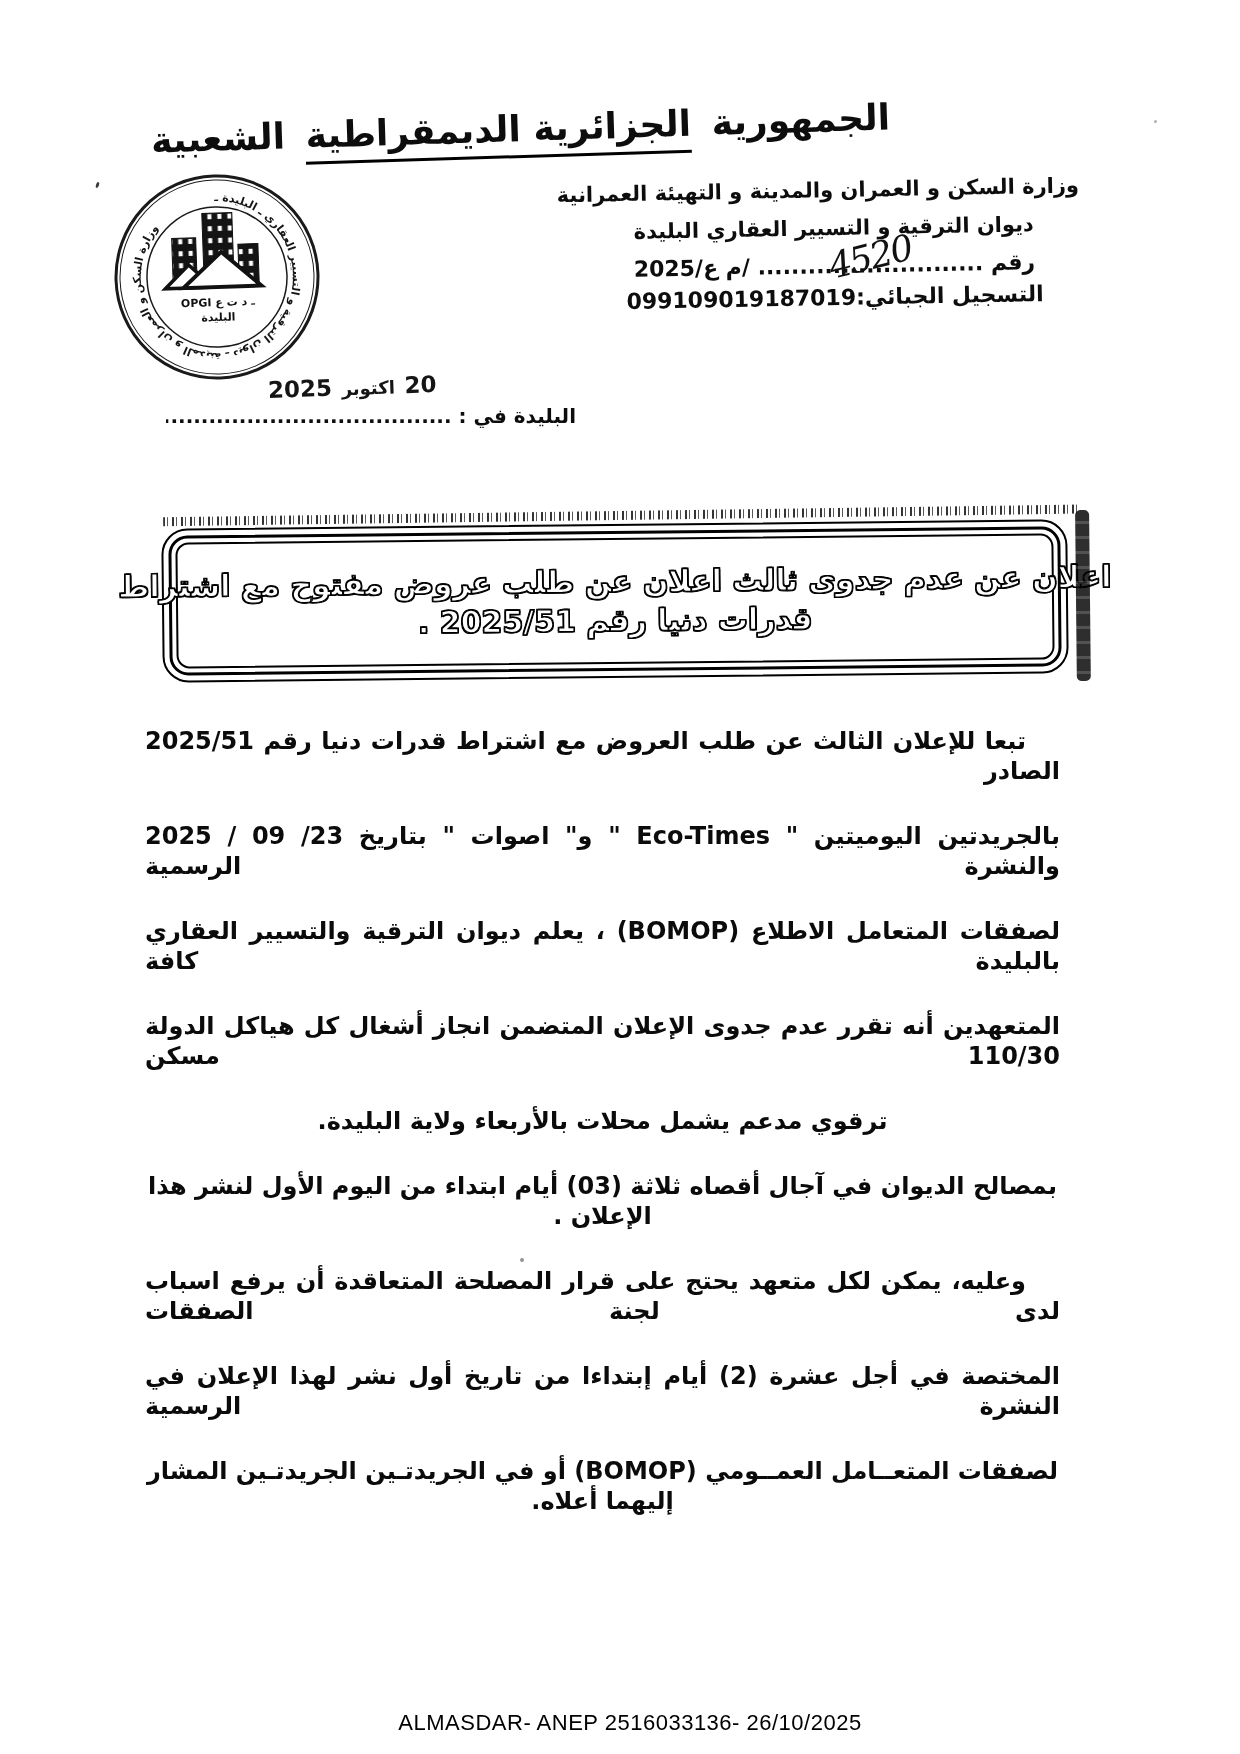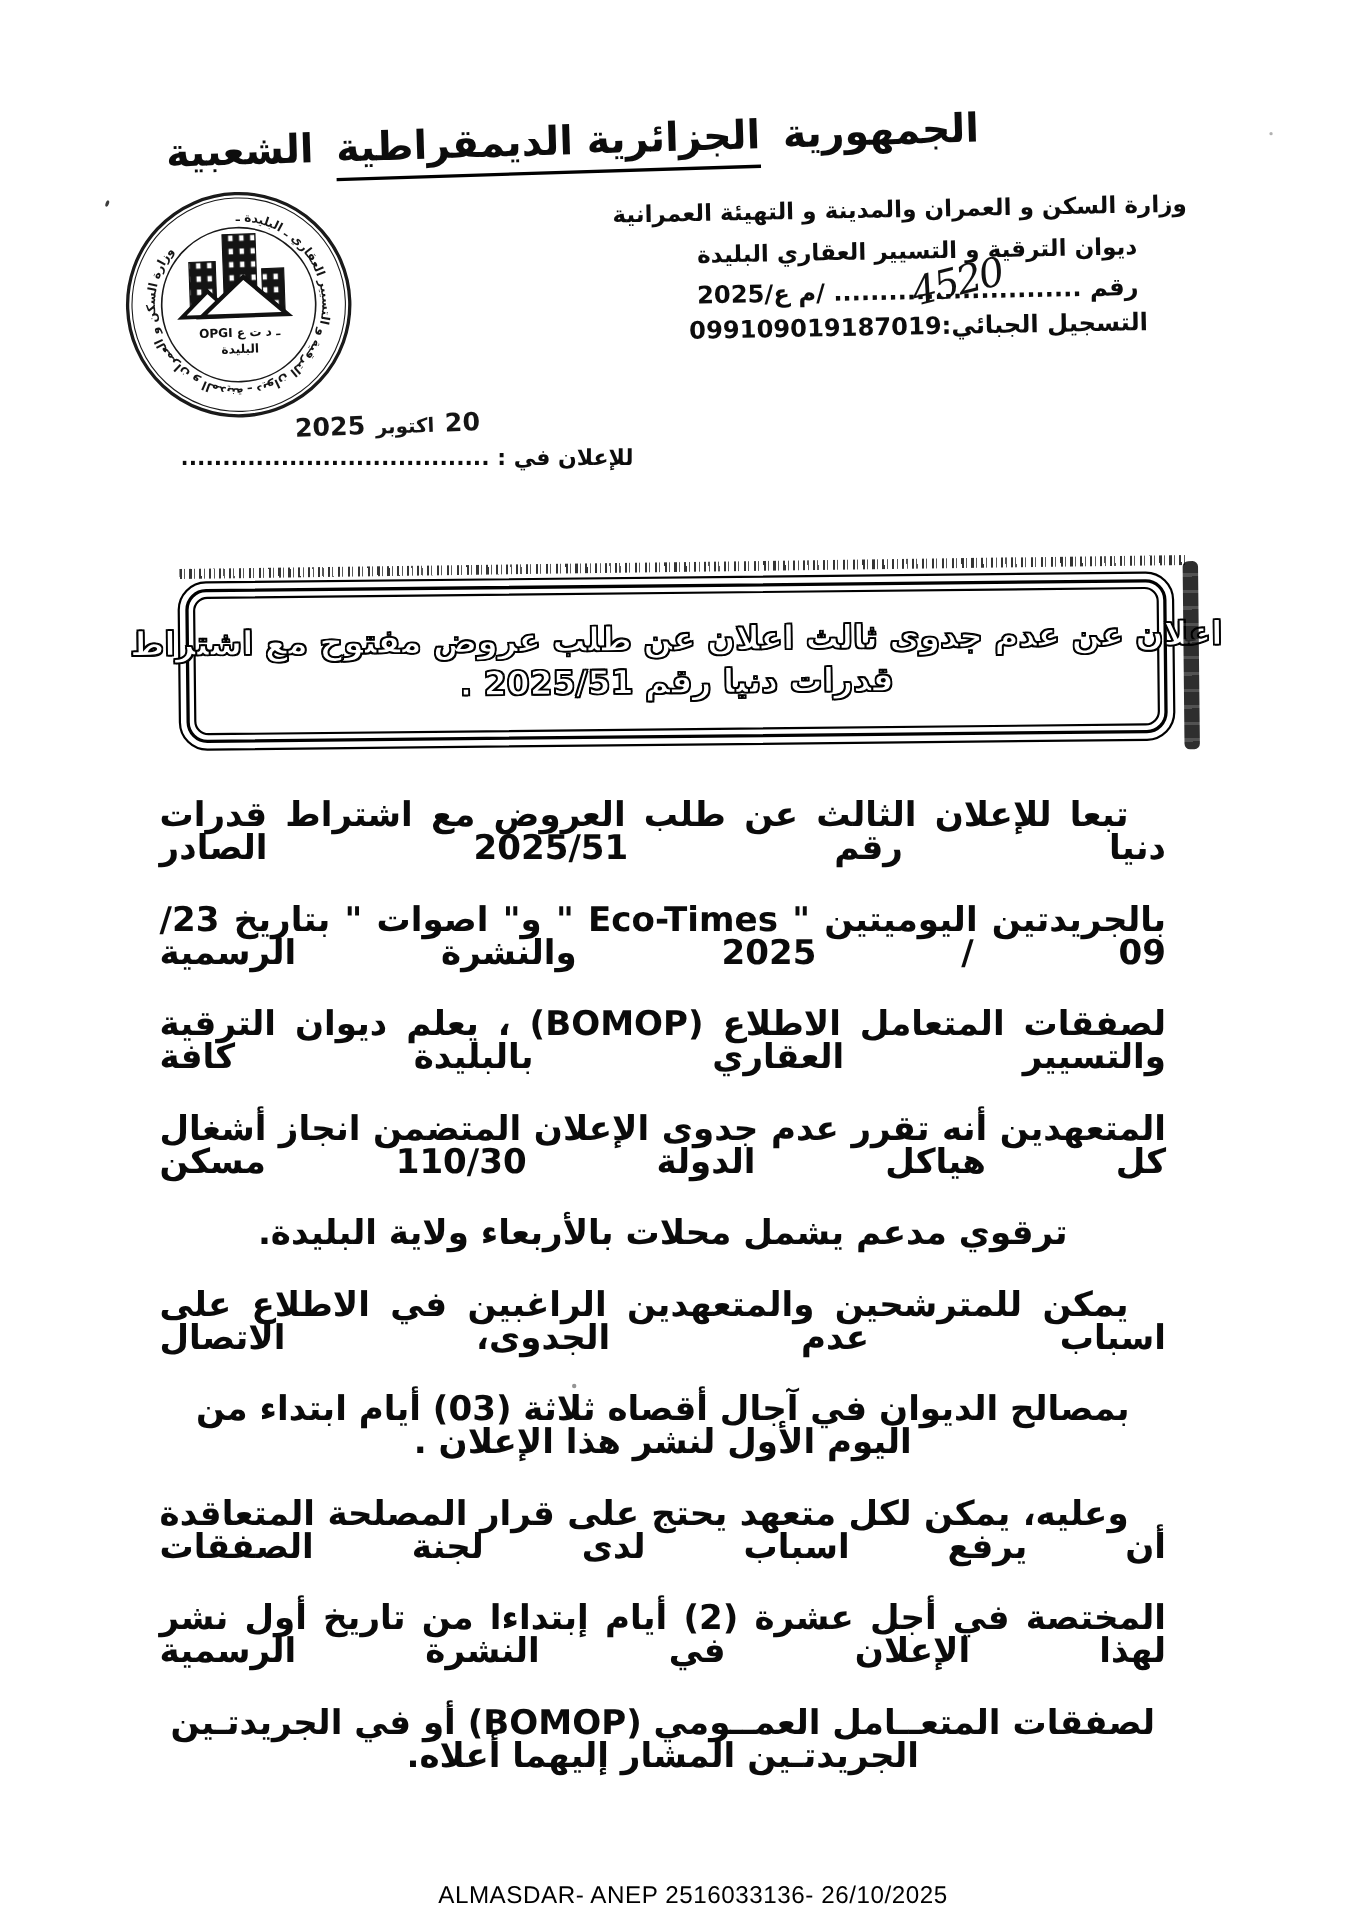--- a/index.html
+++ b/index.html
@@ -61,21 +61,21 @@
   }
   .nb-line{
     font-size:30px; font-weight:bold; letter-spacing:1px; color:#fff;
     -webkit-text-stroke:1.3px #000;
     text-shadow:-1px -1px 0 #000, 1px -1px 0 #000, -1px 1px 0 #000, 1px 1px 0 #000;
     white-space:nowrap;
   }
   
   .body-text{
     position:absolute; left:145px; top:726px; width:915px;
-    direction:rtl; font-weight:bold; font-size:31px; color:#0b0b0b;
+    direction:rtl; font-weight:bold; font-size:24px; color:#0b0b0b;
   }
   .b-line{ line-height:30px; margin-bottom:35px; }
   .b-line.j{ text-align:justify; text-align-last:justify; }
   .b-line.r{ text-align:center; }
   .b-line.ind{ text-indent:34px; }
   
   .footer-credit{
     position:absolute; left:300px; top:1710px; width:660px;
     font-family:"Liberation Sans", sans-serif; font-size:22px; color:#000; letter-spacing:.5px;text-align:center;
   }
@@ -130,21 +130,21 @@
   <div class="tax-line">التسجيل الجبائي:099109019187019</div>
 </div>
 
 <div class="date-stamp">
   <span class="day">20</span>
   <span class="month">اكتوبر</span>
   <span class="year">2025</span>
 </div>
 
 <div class="place-line">
-  <span>للإعلان في :</span>
+  <span>البليدة في :</span>
   <span class="pdots">............................................</span>
 </div>
 
 <div class="notice-box">
   <div class="nb-noise-top"></div>
   <div class="nb-noise-right"></div>
   <div class="nb-outer">
     <div class="nb-mid">
       <div class="nb-inner">
         <div class="nb-line">اعلان عن عدم جدوى ثالث اعلان عن طلب عروض مفتوح مع اشتراط</div>
@@ -156,21 +156,20 @@
 
 <div class="body-text">
   <div>
     <div class="b-line j ind">تبعا للإعلان الثالث عن طلب العروض مع اشتراط قدرات دنيا رقم 2025/51 الصادر</div>
     <div class="b-line j">بالجريدتين اليوميتين " Eco-Times " و" اصوات " بتاريخ 23/ 09 / 2025 والنشرة الرسمية</div>
     <div class="b-line j">لصفقات المتعامل الاطلاع (BOMOP) ، يعلم ديوان الترقية والتسيير العقاري بالبليدة كافة</div>
     <div class="b-line j">المتعهدين أنه تقرر عدم جدوى الإعلان المتضمن انجاز أشغال كل هياكل الدولة 110/30 مسكن</div>
     <div class="b-line r">ترقوي مدعم يشمل محلات بالأربعاء ولاية البليدة.</div>
   </div>
   <div>
-    <div class="b-line j ind">يمكن للمترشحين والمتعهدين الراغبين في الاطلاع على اسباب عدم الجدوى، الاتصال</div>
     <div class="b-line r">بمصالح الديوان في آجال أقصاه ثلاثة (03) أيام ابتداء من اليوم الأول لنشر هذا الإعلان .</div>
   </div>
   <div>
     <div class="b-line j ind">وعليه، يمكن لكل متعهد يحتج على قرار المصلحة المتعاقدة أن يرفع اسباب لدى لجنة الصفقات</div>
     <div class="b-line j">المختصة في أجل عشرة (2) أيام إبتداءا من تاريخ أول نشر لهذا الإعلان في النشرة الرسمية</div>
     <div class="b-line r">لصفقات المتعــامل العمــومي (BOMOP) أو في الجريدتـين الجريدتـين المشار إليهما أعلاه.</div>
   </div>
 </div>
 
 <div class="footer-credit">ALMASDAR- ANEP 2516033136- 26/10/2025</div>

